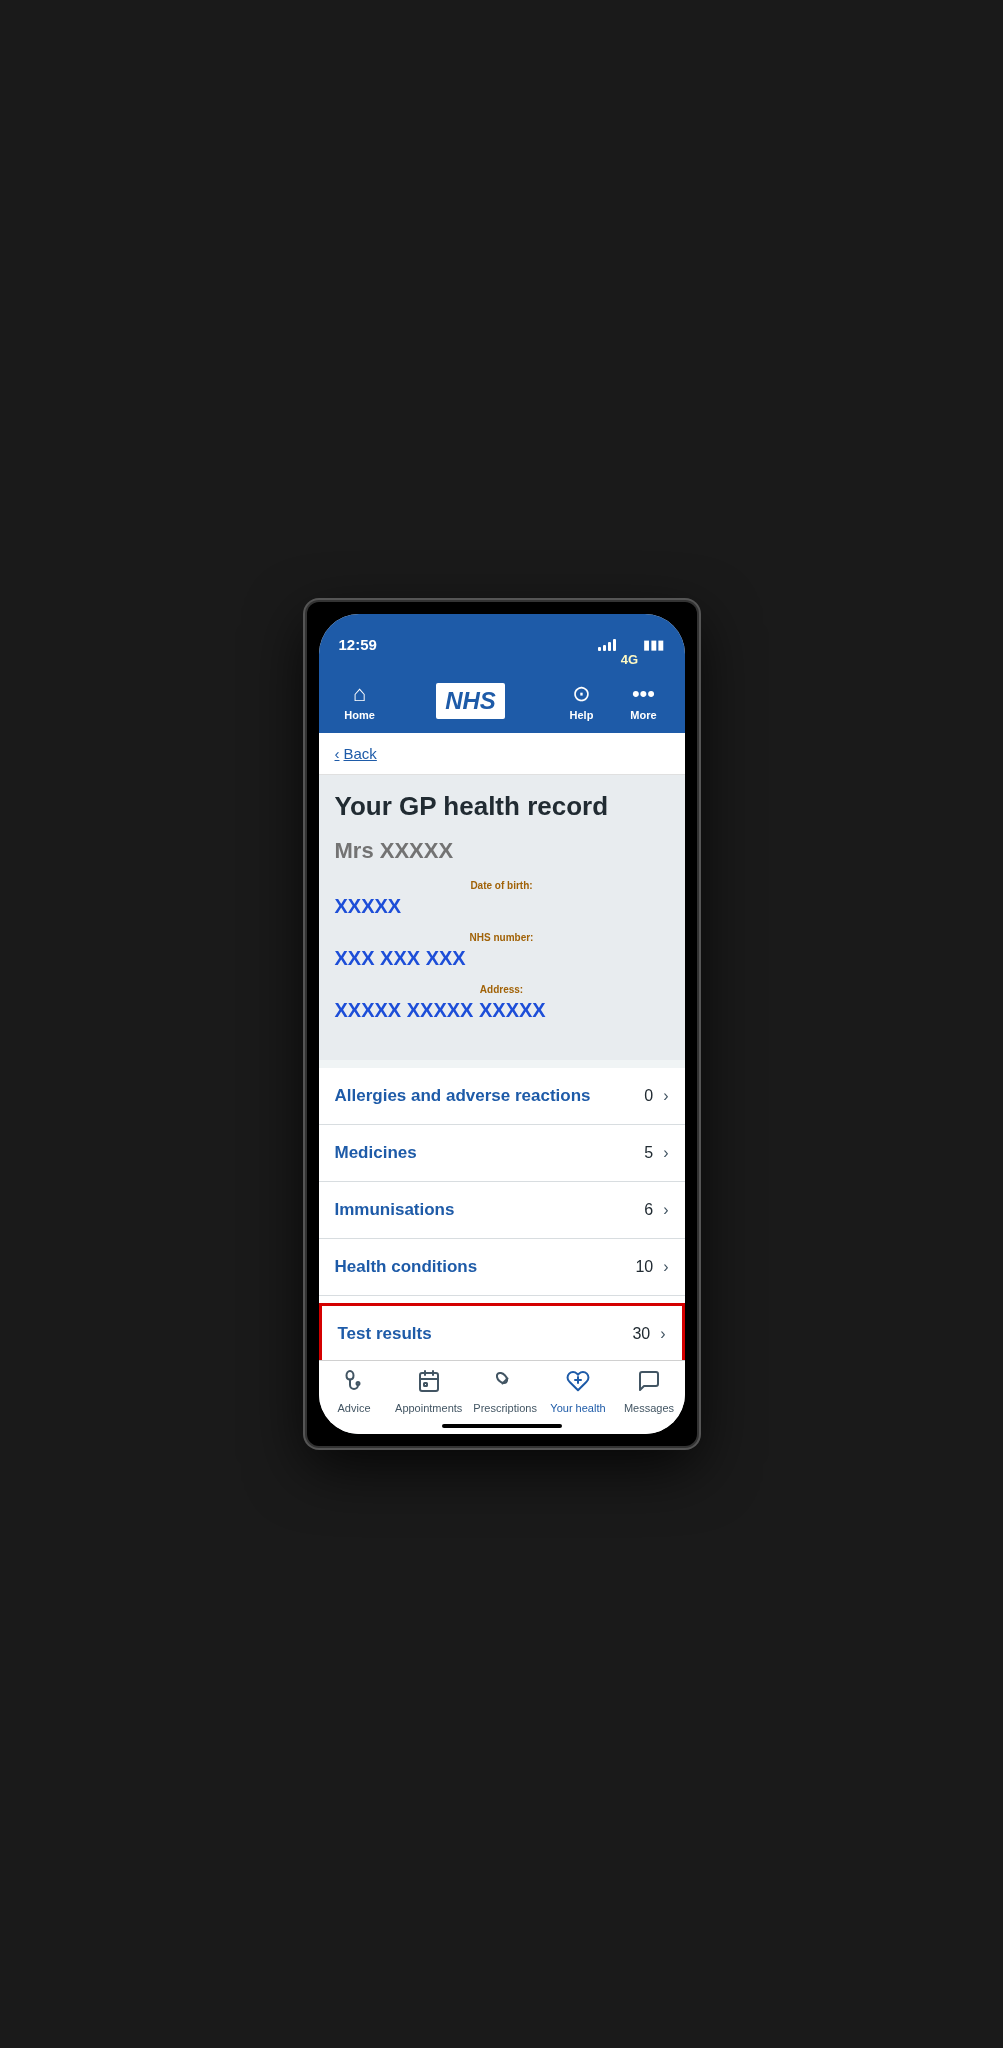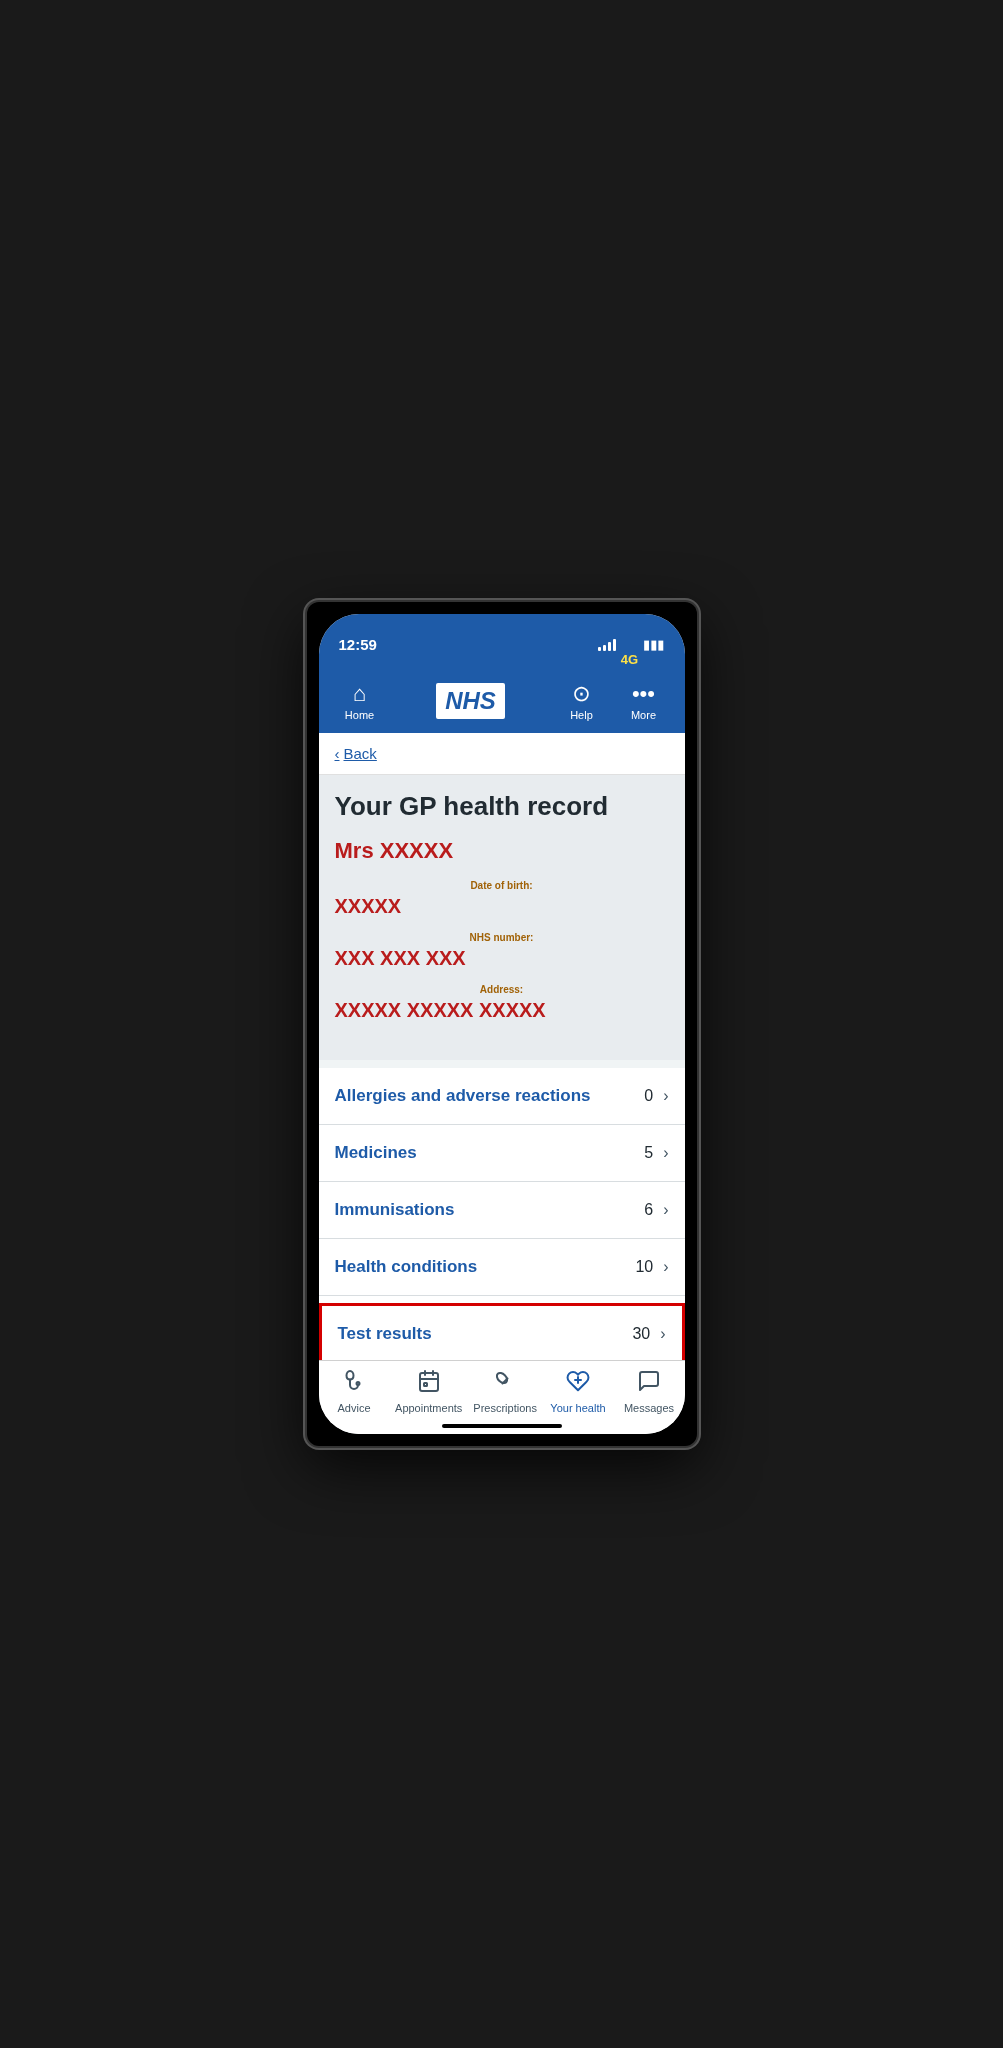--- a/index.html
+++ b/index.html
@@ -92,20 +92,21 @@
       min-width: 50px;
     }
 
     .nav-item-icon {
       font-size: 22px;
       margin-bottom: 2px;
     }
 
     .nav-item-label {
       font-size: 11px;
+      font-weight: bold;
     }
 
     .nhs-logo {
       background: #fff;
       color: #1e5ba8;
       font-weight: 900;
       font-size: 24px;
       font-style: italic;
       padding: 4px 9px;
       border-radius: 2px;
@@ -150,36 +151,36 @@
       font-size: 26px;
       font-weight: 700;
       color: #212b32;
       margin-bottom: 16px;
       line-height: 1.2;
     }
 
     .patient-name {
       font-size: 22px;
       font-weight: 700;
-      color: #b91c1c;
+      color: #737373;
       margin-bottom: 16px;
     }
 
     .info-label {
       font-size: 10px;
       font-weight: 600;
       color: #a16207;
       margin-bottom: 4px;
       text-align: center;
     }
 
     .info-value {
       font-size: 20px;
       font-weight: 700;
-      color: #b91c1c;
+      color: #1d4ed8;
       margin-bottom: 14px;
     }
 
     
     .menu-list {
       background: #fff;
       margin-top: 8px;
     }
 
     .menu-item {
@@ -283,21 +284,21 @@
 
     <div class="status-bar">
       <span class="status-time">12:59</span>
       <div class="status-icons">
         <div class="signal-bars">
           <div class="signal-bar" style="height:4px"></div>
           <div class="signal-bar" style="height:6px"></div>
           <div class="signal-bar" style="height:9px"></div>
           <div class="signal-bar" style="height:12px"></div>
         </div>
-        <span style="color:#fde047;font-size:13px;font-weight:600;margin-top:30px;">4G</span>
+        <span style="color:#fef9c3;font-size:13px;font-weight:600;margin-top:30px;">4G</span>
         <span style="color:#fff;font-size:13px;">▮▮▮</span>
       </div>
     </div>
 
     <div class="top-nav">
       <div class="nav-item">
         <div class="nav-item-icon">⌂</div>
         <div class="nav-item-label">Home</div>
       </div>
       <div class="nhs-logo">NHS</div>

